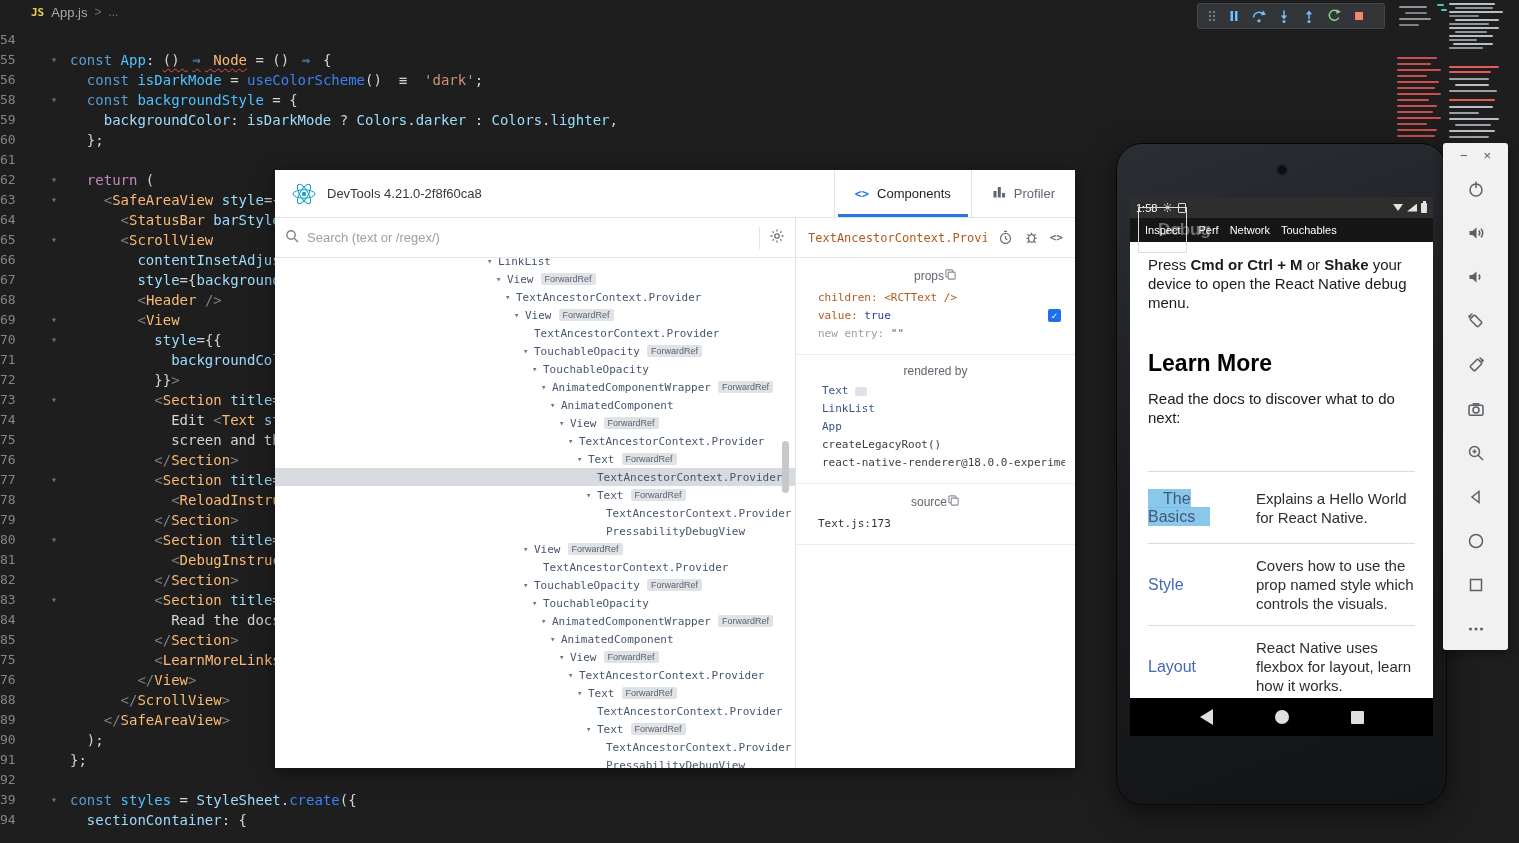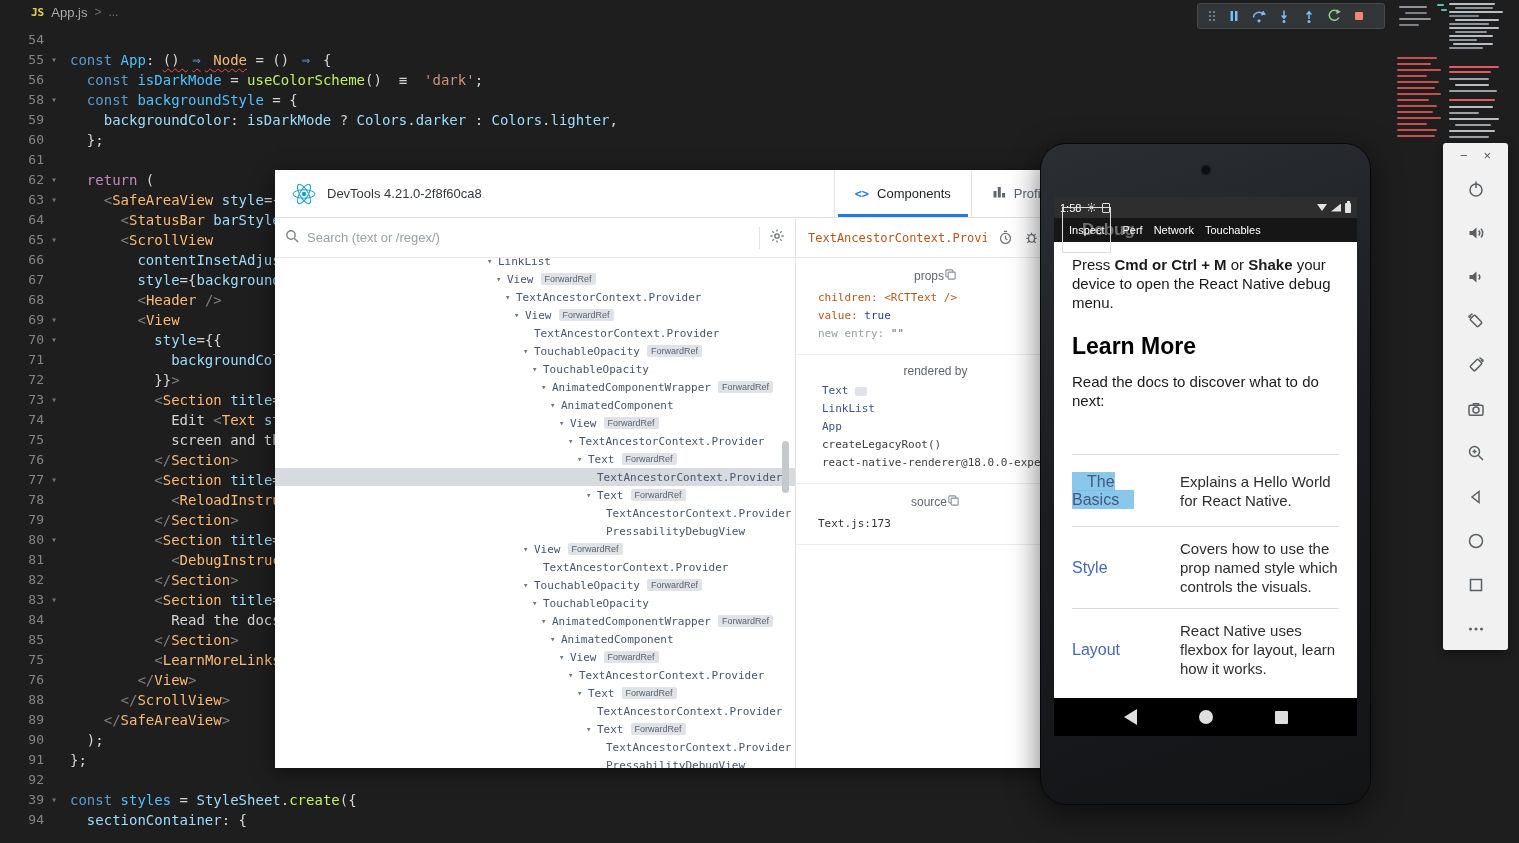--- a/index.html
+++ b/index.html
@@ -5,25 +5,25 @@
   *{margin:0;padding:0;box-sizing:border-box}
   html,body{width:1519px;height:843px;overflow:hidden}
   body{position:relative;background:#1e1e1e;font-family:"Liberation Sans",sans-serif}
 
   
   .breadcrumb{position:absolute;top:0;left:0;right:0;height:24px;display:flex;align-items:center;gap:7px;padding-left:31px;font-size:13px;color:#a9a9a9;z-index:2}
   .js-badge{color:#e8d44d;font-family:"DejaVu Sans Mono",monospace;font-weight:bold;font-size:11px}
   .crumb-sep{color:#6e6e6e;font-size:12px}
   .code-area{position:absolute;top:30px;left:0;right:0;z-index:1}
   .code-line{height:20px;display:flex;white-space:pre;font-family:"DejaVu Sans Mono",monospace;font-size:14px;line-height:20px}
-  .ln{flex:none;width:44px;text-align:right;color:#858585;font-size:13px}
+  .ln{flex:none;width:44px;color:#858585;font-size:13px}
   .fold{flex:none;width:26px;padding-left:7px;color:rgba(200,200,200,.48);font-size:10px}
   .ct{flex:none;white-space:pre}
   .c-kw{color:#569cd6}.c-ctl{color:#c586c0}.c-var{color:#4fc1ff}.c-id{color:#9cdcfe}
-  .c-fn{color:#bef264}.c-ty{color:#fdba74}.c-str{color:#ce9178}.c-pun{color:#d4d4d4}
+  .c-fn{color:#3b82f6}.c-ty{color:#fdba74}.c-str{color:#ce9178}.c-pun{color:#d4d4d4}
   .c-tagb{color:#808080}.c-txt{color:#d4d4d4}
   .c-sq{text-decoration:underline;text-decoration-style:wavy;text-decoration-color:#e84b4b;text-decoration-thickness:1px;text-underline-offset:3px}
   .c-lig2{display:inline-block;width:2ch;text-align:center}
   .c-lig3{display:inline-block;width:3ch;text-align:center}
 
   .debug-toolbar{position:absolute;left:1197px;top:3px;width:188px;height:26px;background:#333638;border:1px solid #45484b;border-radius:3px;display:flex;align-items:center;gap:9px;padding:0 9px;z-index:5}
   .dbg-btn{display:flex;align-items:center;justify-content:center}
 
   .minimap{position:absolute;left:1397px;top:0;width:122px;height:148px;z-index:1;background:#1e1e1e}
   .mm{position:absolute;height:2px;border-radius:1px}
@@ -60,39 +60,39 @@
   .prop-row{font-family:"DejaVu Sans Mono",monospace;font-size:11px;line-height:18px;padding-left:12px;position:relative}
   .pkey{color:#b3591e}.pkey.pnew{color:#9aa0a6}
   .pv-element{color:#b3591e}.pv-boolean{color:#2a3ba8}.pv-new{color:#60666e}
   .cbox{position:absolute;right:4px;top:2px;width:13px;height:13px;background:#1f6ff0;border-radius:2px;color:#fff;font-size:10px;line-height:13px;text-align:center}
   .rb-item{font-family:"DejaVu Sans Mono",monospace;font-size:11px;line-height:18px;padding-left:16px;color:#3e3e40;display:flex;align-items:center;gap:6px;white-space:nowrap;overflow:hidden}
   .rb-item .lnk{color:#3a5488}
   .rb-minibadge{flex:none;width:12px;height:9px;background:#dfe2e6;border-radius:2px;display:inline-block}
   .src-val{font-family:"DejaVu Sans Mono",monospace;font-size:11px;color:#333;padding-left:12px;line-height:18px}
 
   
-  .phone{position:absolute;left:1040px;top:143px;width:331px;height:662px;background:linear-gradient(160deg,#2b2e33 0%,#1b1d20 45%,#131416 100%);border-radius:26px;z-index:20;box-shadow:0 8px 30px rgba(0,0,0,.55);border:1px solid #070708}
+  .phone{position:absolute;left:1116px;top:143px;width:331px;height:662px;background:linear-gradient(160deg,#2b2e33 0%,#1b1d20 45%,#131416 100%);border-radius:26px;z-index:20;box-shadow:0 8px 30px rgba(0,0,0,.55);border:1px solid #070708}
   .cam{position:absolute;top:21px;left:50%;margin-left:-5px;width:10px;height:10px;border-radius:50%;background:#0b0e12;box-shadow:inset 0 0 2px #2a3138,0 0 0 1px #23262a}
   .screen{position:absolute;left:13px;top:53px;width:303px;height:539px;background:#fff;overflow:hidden}
   .sbar{height:21px;background:#2e2e2e;display:flex;align-items:center;padding:0 6px;gap:5px}
   .sb-time{color:#fff;font-size:11px}
   .sb-right{margin-left:auto;display:flex;align-items:center;gap:4px}
   .sb-wifi{width:0;height:0;border-left:5px solid transparent;border-right:5px solid transparent;border-top:7px solid #e2e2e2}
   .sb-cell{width:10px;height:8px;background:#e2e2e2;clip-path:polygon(0 100%,100% 0,100% 100%)}
   .sb-batt{width:6px;height:10px;background:#e2e2e2;border-radius:1px;position:relative}
   .sb-batt::after{content:"";position:absolute;top:-2px;left:1.5px;width:3px;height:2px;background:#e2e2e2}
   .sb-sys{width:8px;height:10px;border:1px solid #dcdcdc;border-radius:1px}
   .tabsbar{position:absolute;left:0;right:0;top:21px;height:24px;background:#161616;display:flex;align-items:center;gap:11px;padding-left:8px;z-index:3}
   .ghost{position:absolute;left:28px;top:2px;font-size:17px;font-weight:bold;color:#6f6f6f;z-index:0}
   .tab-item{position:relative;z-index:1;color:#fff;font-size:11px}
   .tab-item.boxed{border:1px solid #ddd;padding:16px 6px}
   .app-body{position:absolute;left:0;right:0;top:45px;bottom:38px;padding:0 18px;overflow:hidden;background:#fff}
   .para{margin-top:13px;font-size:15px;line-height:19px;color:#1a1a1a}
   .para b{font-weight:bold}
-  .lm-title{margin-top:21px;font-size:23px;font-weight:bold;color:#000}
+  .lm-title{margin-top:38px;font-size:23px;font-weight:bold;color:#000}
   .lm-sub{margin-top:12px;font-size:15px;line-height:19px;color:#1a1a1a}
   .links{margin-top:44px}
   .link-row{display:flex;align-items:center;padding:12px 0;border-top:1px solid #dbdbdb;min-height:72px}
   .link-label{flex:none;width:108px;font-size:16px;color:#4668b8}
   .link-label .hl{background:rgba(116,190,232,.85);color:#41597c;padding:1px 15px}
   .link-desc{flex:1;font-size:15px;line-height:19px;color:#2e2e2e}
   .navbar{position:absolute;left:0;right:0;bottom:0;height:38px;background:#000;display:flex;align-items:center;justify-content:center;gap:62px;z-index:6}
   .nav-back{width:0;height:0;border-top:8px solid transparent;border-bottom:8px solid transparent;border-right:13px solid #dfdfdf}
   .nav-home{width:14px;height:14px;border-radius:50%;background:#dfdfdf}
   .nav-recents{width:13px;height:13px;background:#dfdfdf;border-radius:1px}

